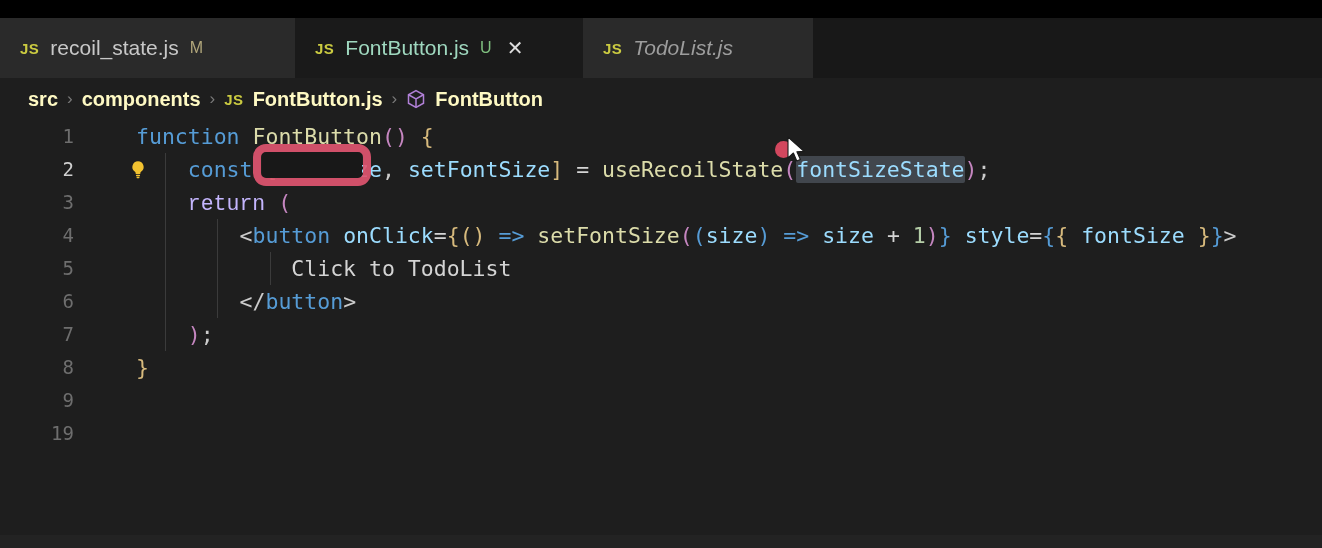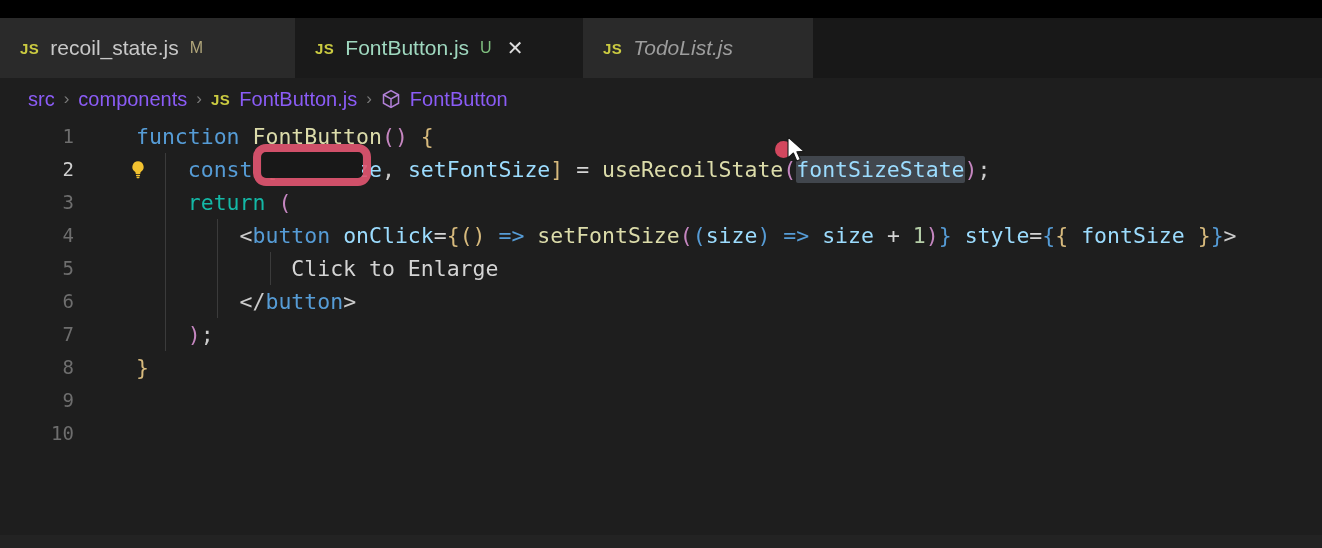--- a/index.html
+++ b/index.html
@@ -42,21 +42,21 @@
   .mark-M { color:#b0a57a; }
   .mark-U { color:#7fbf7f; }
   .tab-close { color:#ddd; font-size:20px; margin-left:4px; line-height:1; flex:none; }
 
   
   .breadcrumb {
     position:absolute; left:0; top:78px; width:1322px; height:42px;
     display:flex; align-items:center; padding-left:28px; gap:9px;
     font-size:20px; color:#a8a8a8; background:#1e1e1e;
   }
-  .crumb { color:#8b5cf6; }
+  .crumb { color:#fef9c3;font-weight:bold; }
   .crumb-sep { color:#7a7a7a; font-size:17px; }
   .cube-icon { display:inline-block; width:20px; height:20px; vertical-align:-4px; }
 
   
   .editor { position:absolute; left:0; top:120px; width:1322px; height:415px; background:#1e1e1e; }
   .row { position:relative; height:33px; }
   .lineno {
     position:absolute; left:0; top:0; width:78px; height:33px;
     text-align:right; padding-right:4px;
     font-family:"DejaVu Sans Mono", monospace; font-size:19px; color:#6e6e6e;
@@ -66,21 +66,21 @@
   .code {
     position:absolute; left:136px; top:0; height:33px; line-height:33px;
     font-family:"DejaVu Sans Mono", monospace; font-size:21.5px;
     white-space:pre; letter-spacing:0px;
   }
   
   .guide { position:absolute; top:0; width:1px; height:33px; background:#3b3b3b; }
 
   
   .t-kw      { color:#569cd6; }
-  .t-ctl     { color:#14b8a6; }
+  .t-ctl     { color:#c4b5fd;font-family:Liberation Mono, monospace; }
   .t-fn      { color:#dcdcaa; }
   .t-var     { color:#9cdcfe; }
   .t-tag     { color:#569cd6; }
   .t-brk-y   { color:#d7ba7d; }
   .t-brk-p   { color:#c586c0; }
   .t-brk-b   { color:#569cd6; }
   .t-punc    { color:#cccccc; }
   .t-num     { color:#b5cea8; }
   .t-txt     { color:#d4d4d4; }
   .t-op      { color:#d4d4d4; }
@@ -192,21 +192,21 @@
       <span class="guide" style="left:165px;"></span>
       <span class="guide" style="left:217px;"></span>
       <span class="code"><span class="t-txt">        </span><span class="t-punc">&lt;</span><span class="t-tag">button</span><span class="t-txt"> </span><span class="t-var">onClick</span><span class="t-op">=</span><span class="t-brk-y">{</span><span class="t-brk-y">()</span><span class="t-txt"> </span><span class="t-brk-b">=&gt;</span><span class="t-txt"> </span><span class="t-fn">setFontSize</span><span class="t-brk-p">(</span><span class="t-brk-b">(</span><span class="t-var">size</span><span class="t-brk-b">)</span><span class="t-txt"> </span><span class="t-brk-b">=&gt;</span><span class="t-txt"> </span><span class="t-var">size</span><span class="t-txt"> </span><span class="t-op">+</span><span class="t-txt"> </span><span class="t-num">1</span><span class="t-brk-p">)</span><span class="t-brk-b">}</span><span class="t-txt"> </span><span class="t-var">style</span><span class="t-op">=</span><span class="t-brk-b">{</span><span class="t-brk-y">{</span><span class="t-txt"> </span><span class="t-var">fontSize</span><span class="t-txt"> </span><span class="t-brk-y">}</span><span class="t-brk-b">}</span><span class="t-punc">&gt;</span></span>
     </div>
 
     <div class="row">
       <span class="lineno">5</span>
       <span class="guide" style="left:165px;"></span>
       <span class="guide" style="left:217px;"></span>
       <span class="guide" style="left:270px;"></span>
-      <span class="code"><span class="t-txt">            Click to Enlarge</span></span>
+      <span class="code"><span class="t-txt">            Click to TodoList</span></span>
     </div>
 
     <div class="row">
       <span class="lineno">6</span>
       <span class="guide" style="left:165px;"></span>
       <span class="guide" style="left:217px;"></span>
       <span class="code"><span class="t-txt">        </span><span class="t-punc">&lt;/</span><span class="t-tag">button</span><span class="t-punc">&gt;</span></span>
     </div>
 
     <div class="row">
@@ -219,21 +219,21 @@
       <span class="lineno">8</span>
       <span class="code"><span class="t-brk-y">}</span></span>
     </div>
 
     <div class="row">
       <span class="lineno">9</span>
       <span class="code"></span>
     </div>
 
     <div class="row">
-      <span class="lineno">10</span>
+      <span class="lineno">19</span>
     </div>
   </div>
 
   <div class="annot-fill"></div>
   <div class="annot-rect"></div>
 
   <div class="click-dot"></div>
   <div class="cursor">
     <svg viewBox="0 0 22 30" width="22" height="30">
       <path d="M2 1 L2 22 L7.4 17 L10.8 25 L14.3 23.4 L10.9 15.7 L18 15.4 Z" fill="#ffffff" stroke="#1a1a1a" stroke-width="1.1" stroke-linejoin="round"></path>

